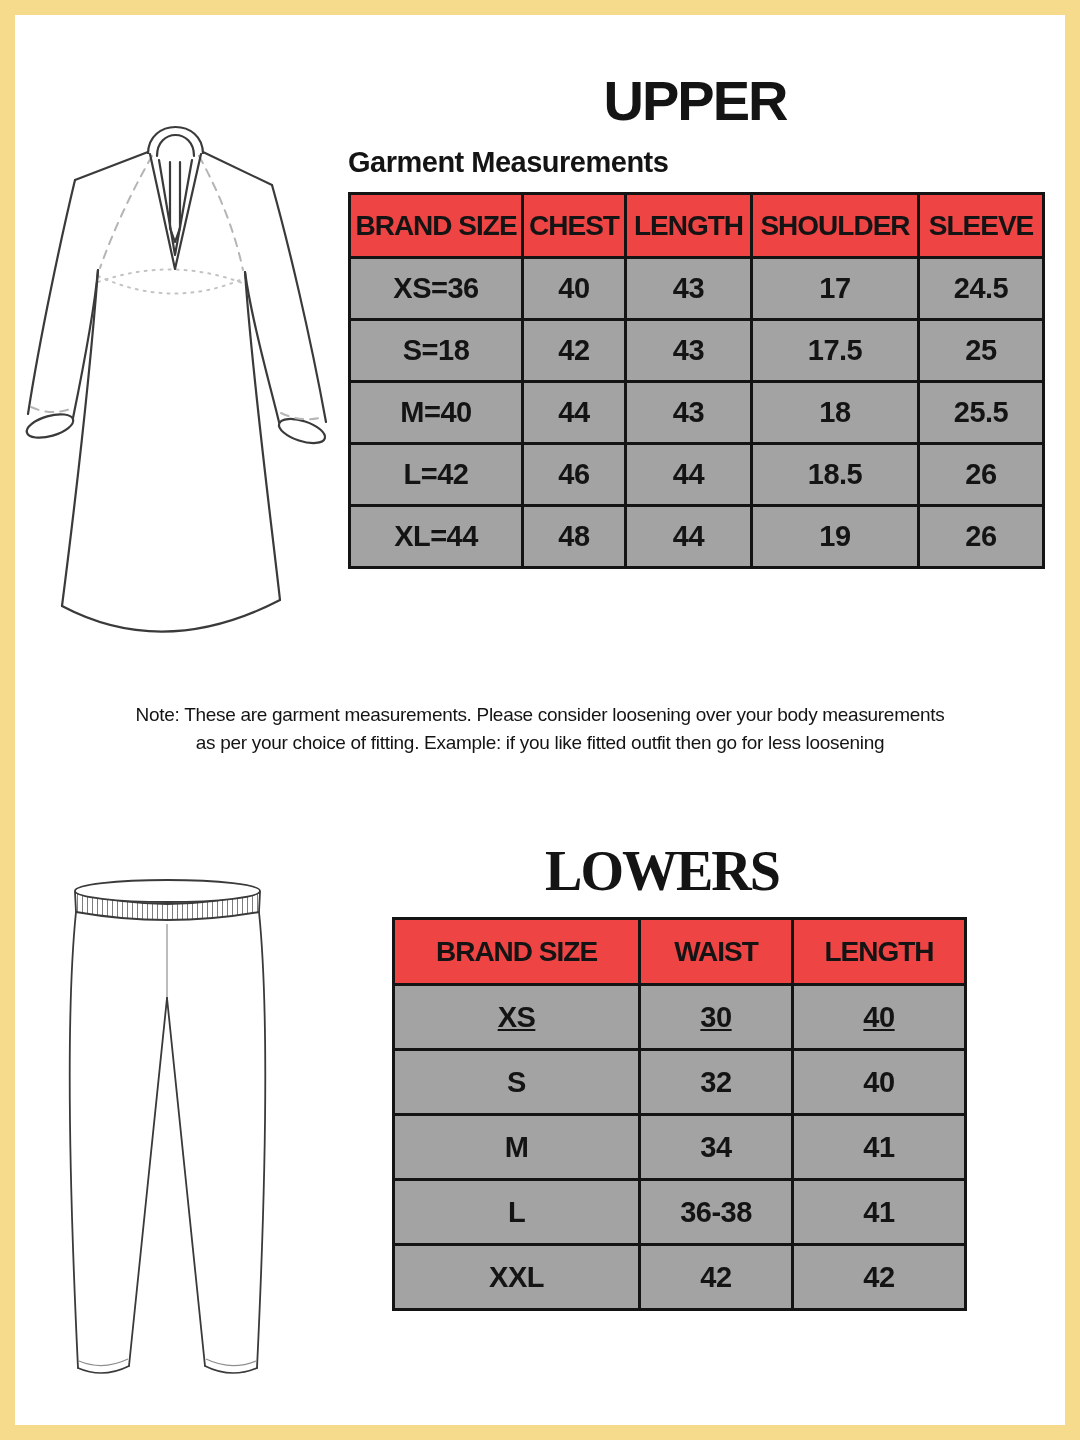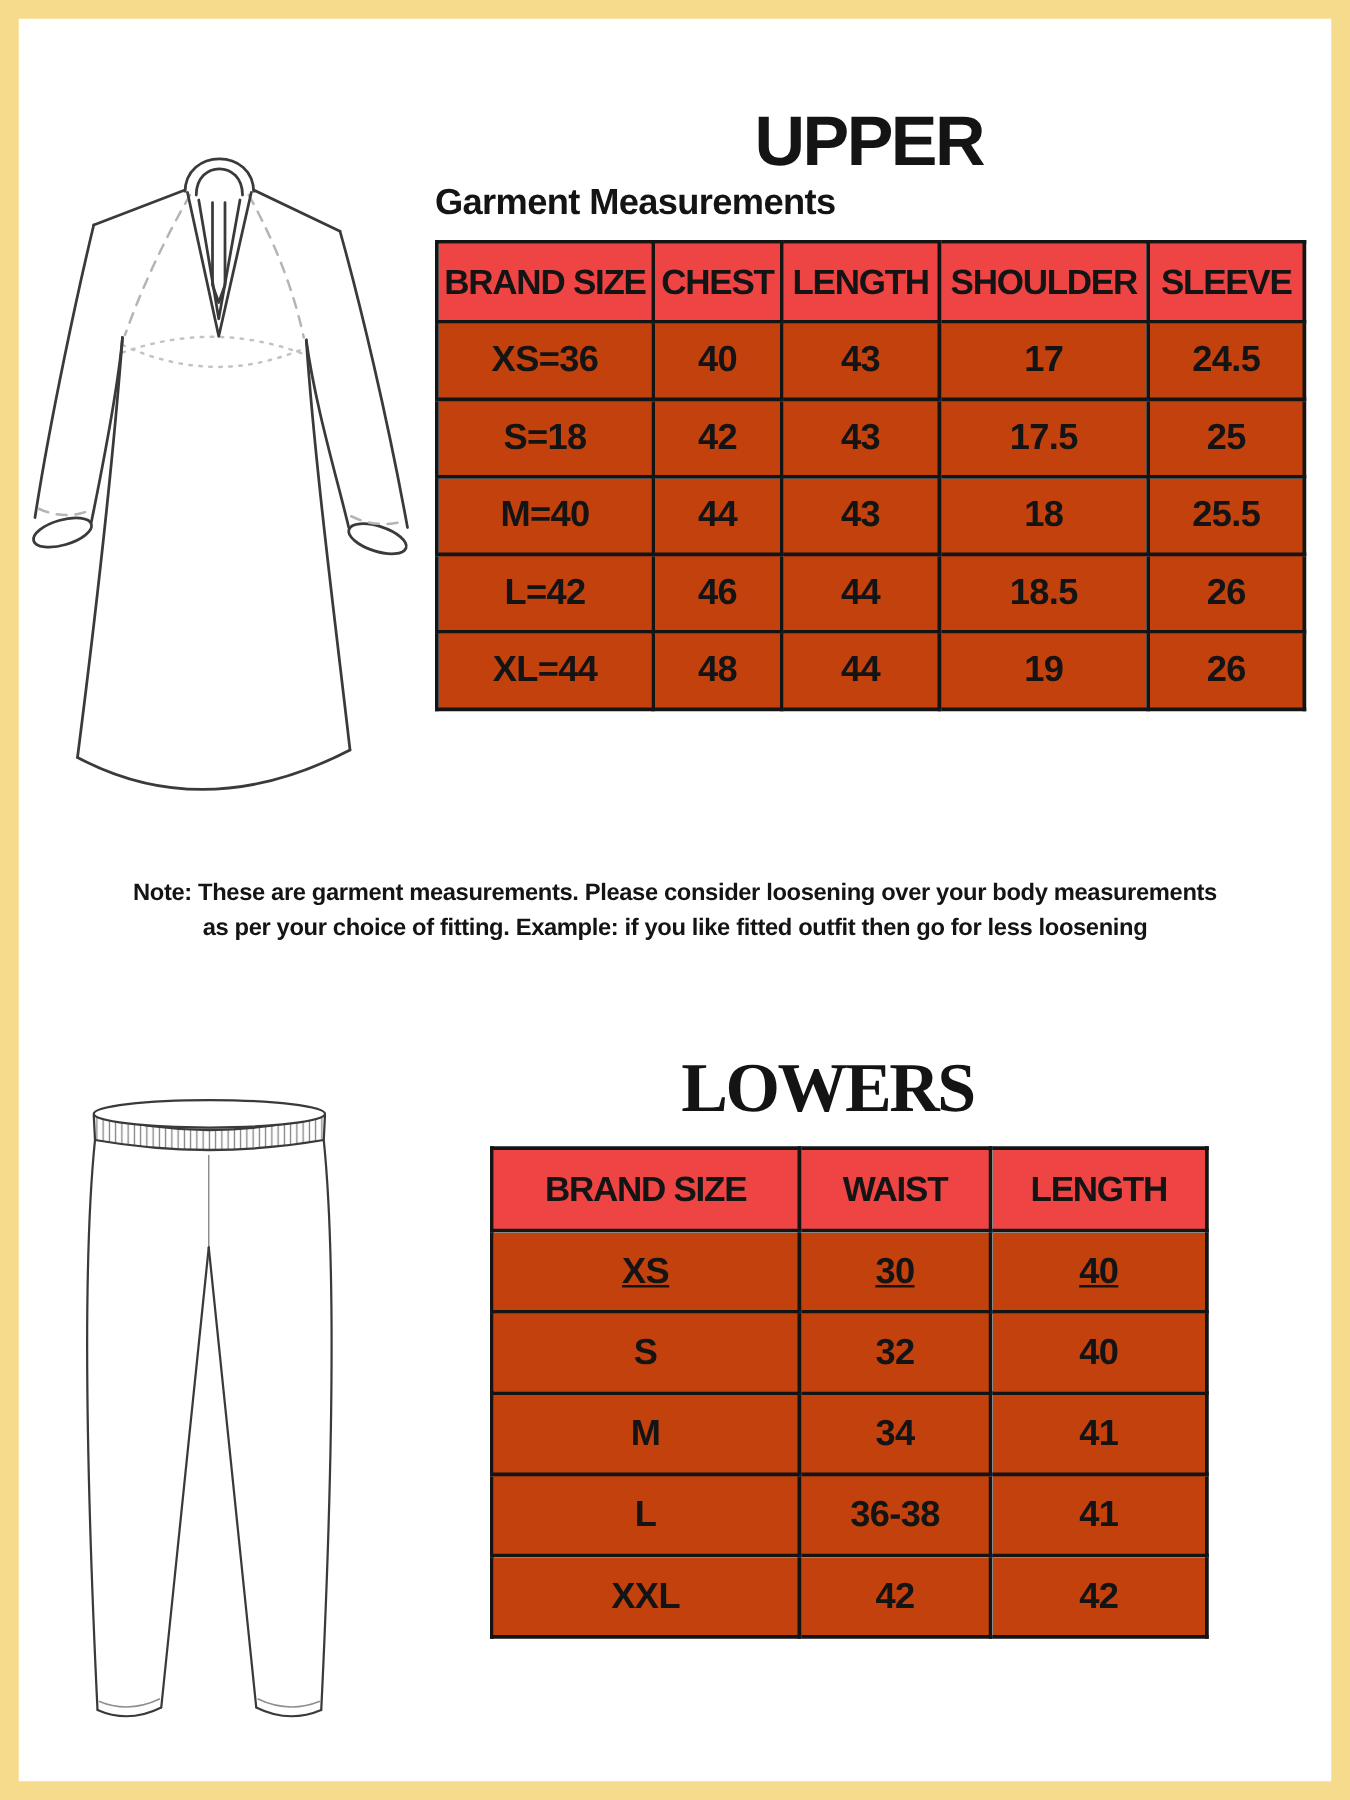--- a/index.html
+++ b/index.html
@@ -32,41 +32,41 @@
   table.sz th, table.sz td {
     border: 3px solid #141414;
     text-align: center; vertical-align: middle;
     padding: 0; overflow: hidden;
   }
   table.sz th {
     background: #ef4444;
     font-size: 28px; font-weight: 700; letter-spacing: -1px;
   }
   table.sz td {
-    background: #c2410c;
+    background: #a3a3a3;
     font-size: 29px; font-weight: 700; letter-spacing: -0.5px;
   }
 
   .note {
-    font-size: 19px; font-weight: 700; letter-spacing: -0.3px;
+    font-size: 19px; font-weight: 400; letter-spacing: -0.3px;
     text-align: center; line-height: 1.45;
   }
 
   svg .outline { fill: none; stroke: #3a3a3a; stroke-width: 2.2; stroke-linecap: round; stroke-linejoin: round; }
   svg .outline-fill { fill: #ffffff; stroke: #3a3a3a; stroke-width: 2.2; stroke-linejoin: round; }
   svg .dashed { fill: none; stroke: #b5b5b5; stroke-width: 2; stroke-dasharray: 8 7; stroke-linecap: round; }
   svg .dotted { fill: none; stroke: #c3c3c3; stroke-width: 2; stroke-dasharray: 2 6; stroke-linecap: round; }
   svg .thin { fill: none; stroke: #8f8f8f; stroke-width: 1.2; }
 </style>
 </head>
 <body>
 
 <div class="page">
 
-  <h1 class="abs big-title" style="left:333px; top:70px; width:694px;">UPPER</h1>
+  <h1 class="abs big-title" style="left:333px; top:58px; width:694px;">UPPER</h1>
 
   <h2 class="abs sub-title" style="left:333px; top:133px; width:694px;">Garment Measurements</h2>
 
   <svg class="abs" style="left:9px; top:97px;" width="315" height="558" viewBox="0 0 315 558" aria-hidden="true">
 
     <path class="dashed" d="M128,44 Q96,100 76,156"></path>
     <path class="dashed" d="M175,44 Q207,102 219,158"></path>
 
     <path class="dotted" d="M74,164 Q148,198 221,166"></path>
     <path class="dotted" d="M74,170 Q148,144 221,172"></path>

